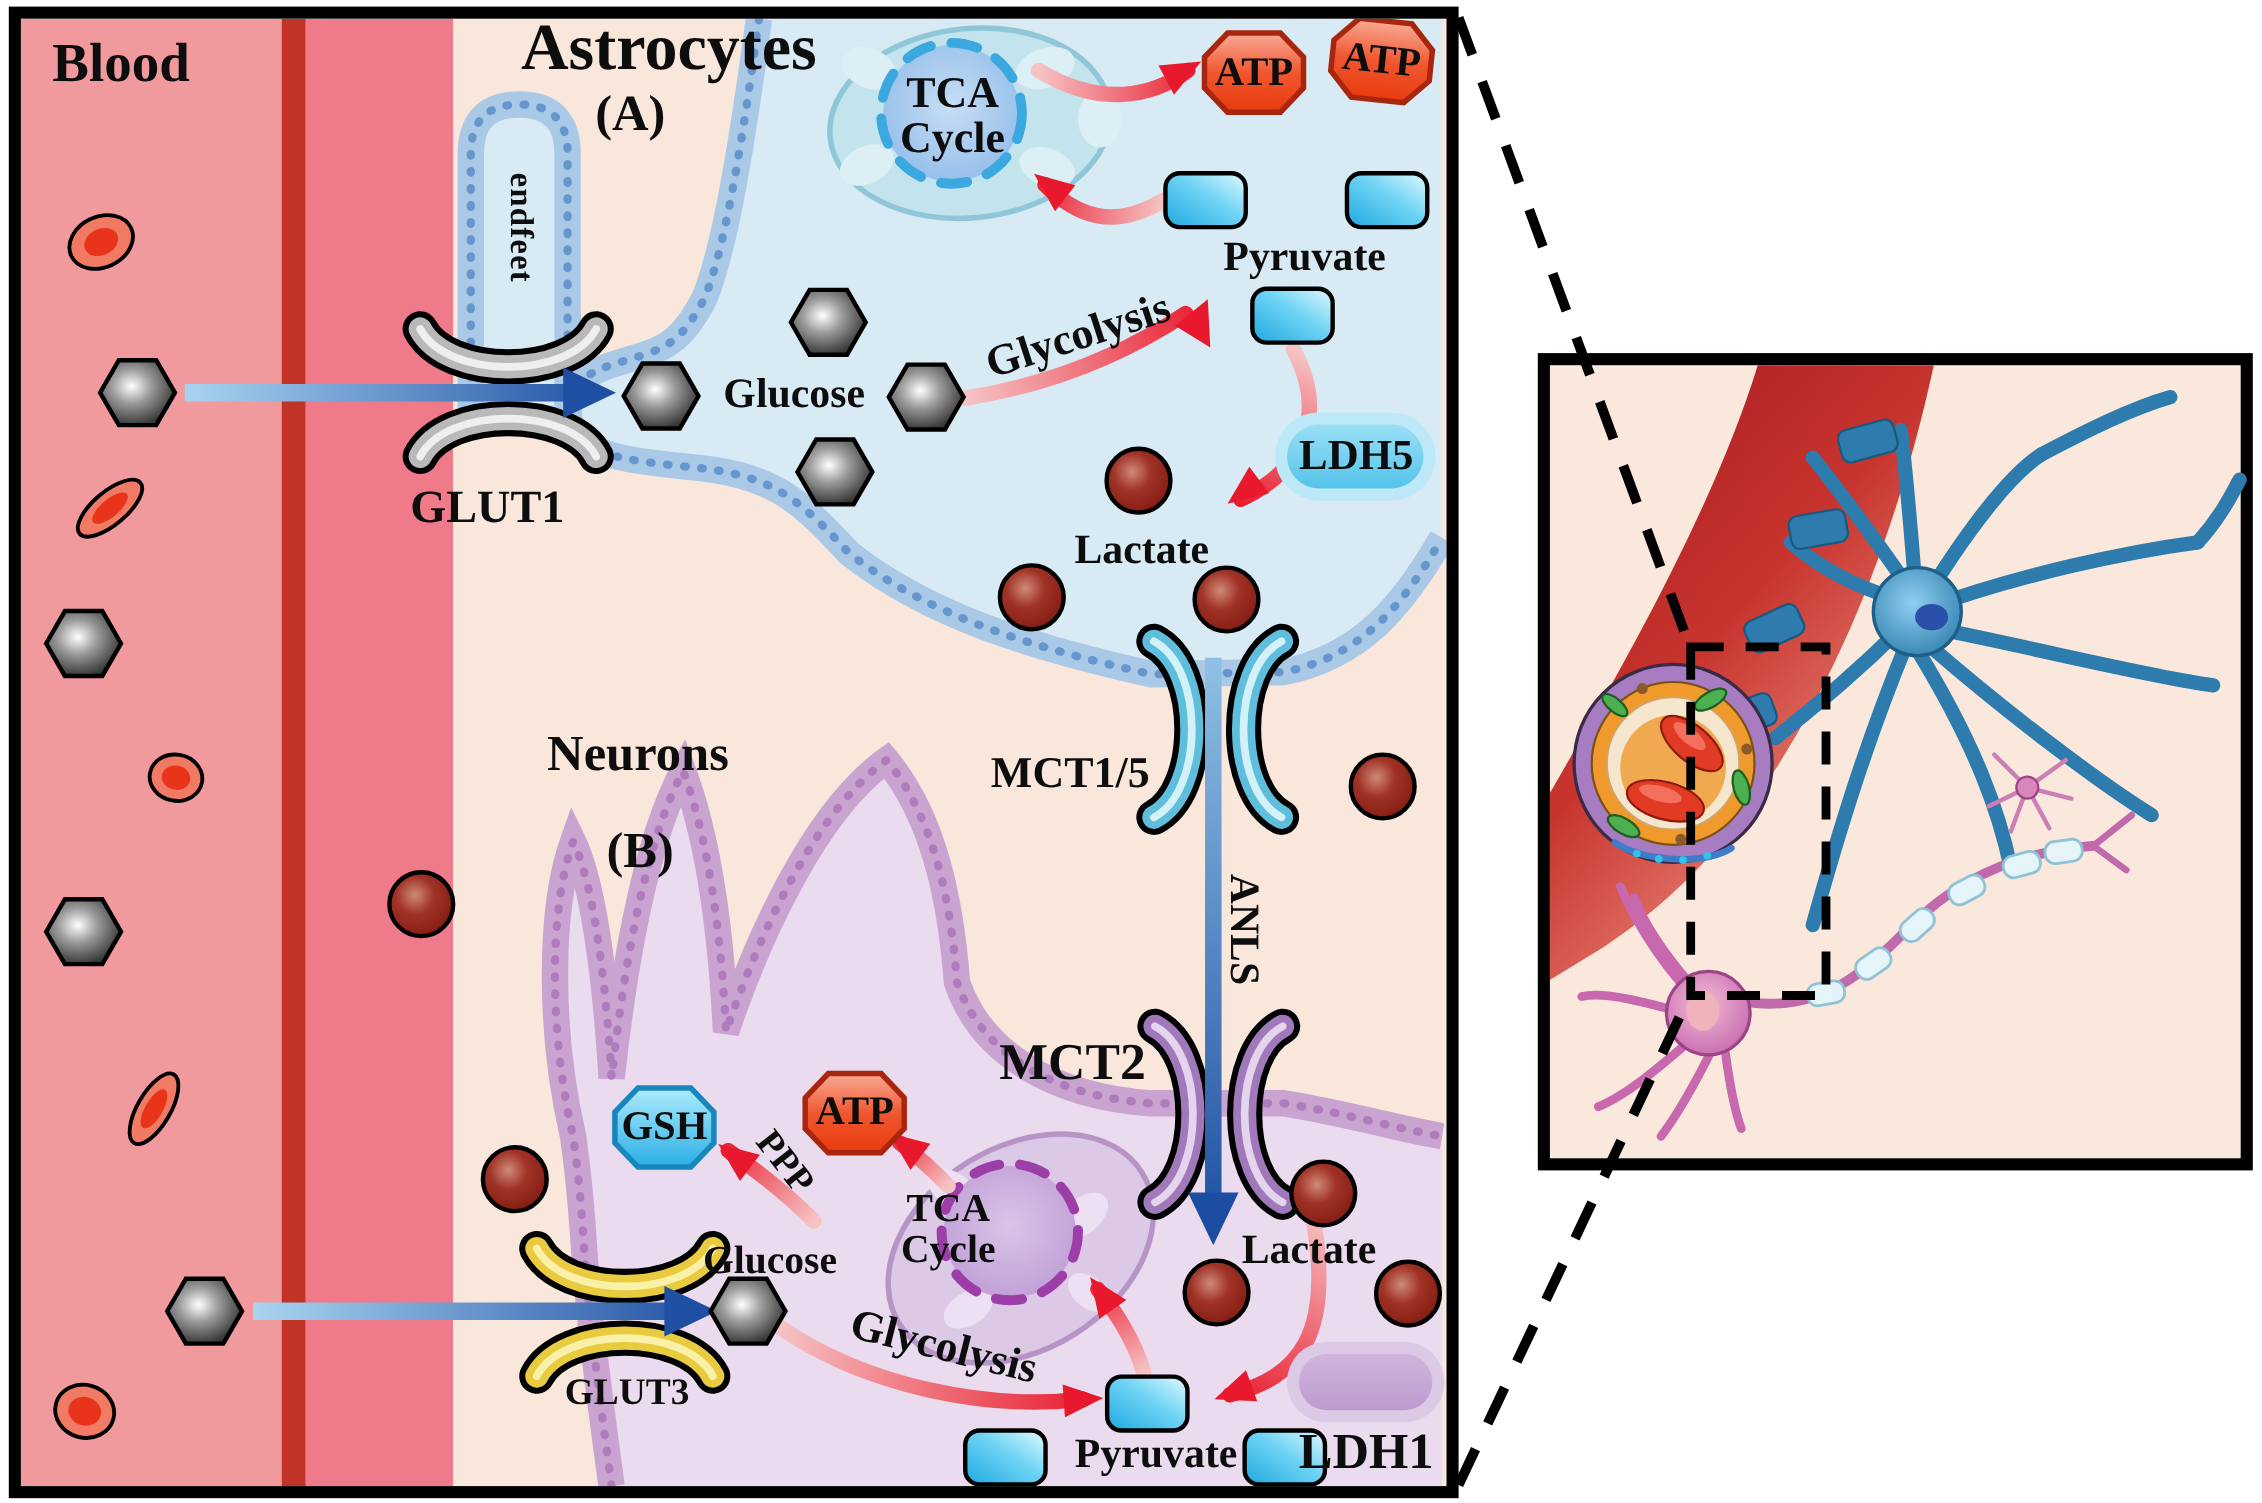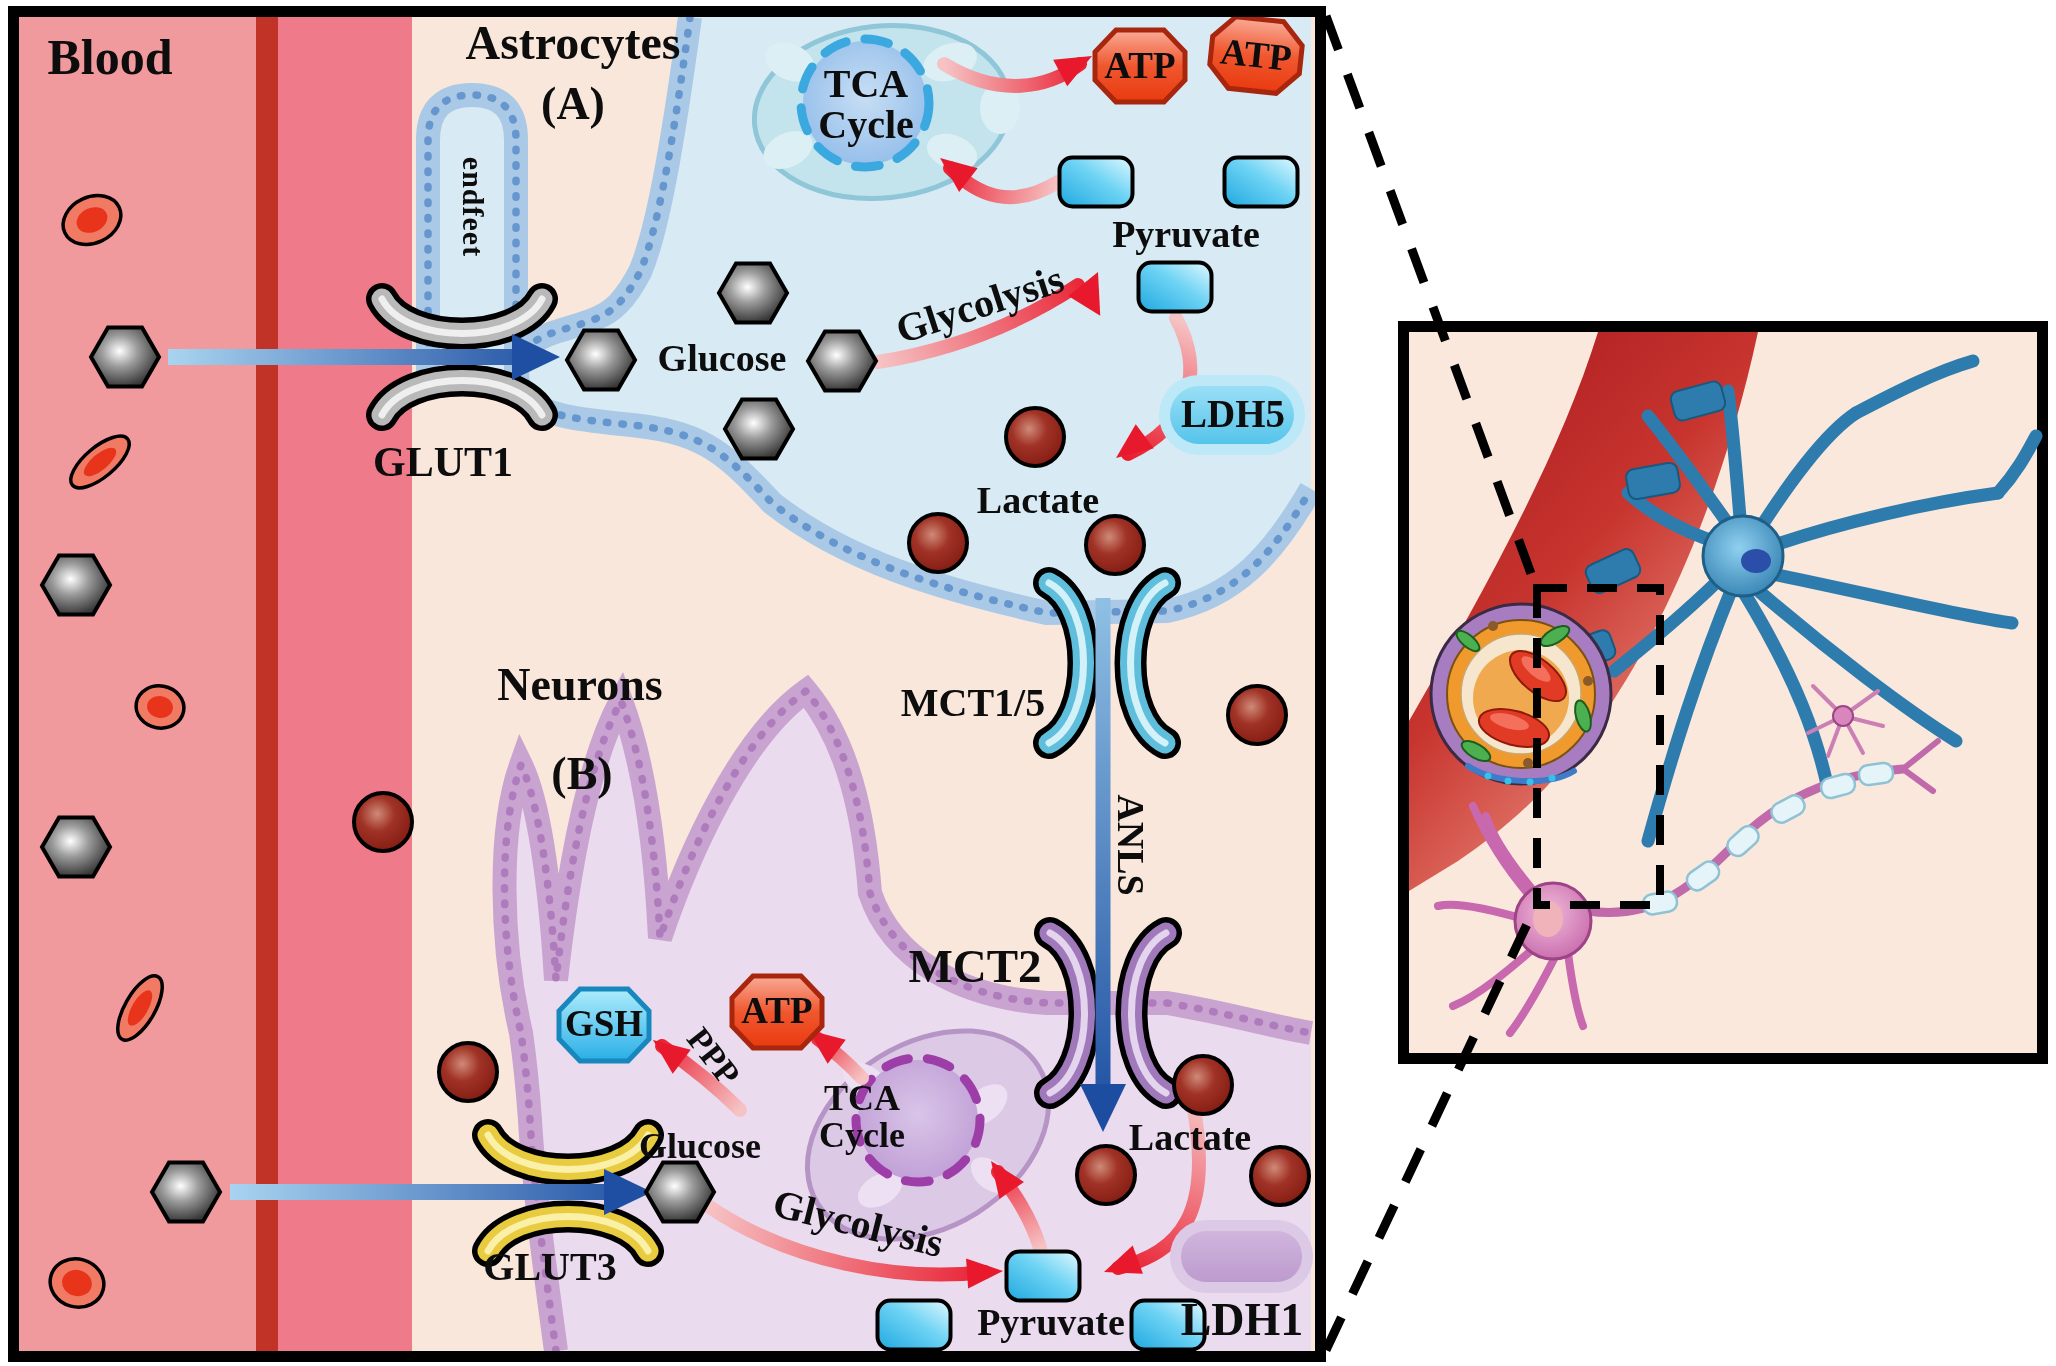--- a/index.html
+++ b/index.html
@@ -442,21 +442,21 @@
 </g>
 
 <g stroke="#000" stroke-width="9" stroke-dasharray="36 26">
   <line x1="1326" y1="16" x2="1537" y2="590"></line>
   <line x1="1326" y1="1350" x2="1537" y2="903"></line>
 </g>
 </svg>
 
 <div class="labels">
   <div class="lbl" style="left:110px;top:57px;font-size:50px">Blood</div>
-  <div class="lbl" style="left:573px;top:43px;font-size:48px">Astrocytes</div>
+  <div class="lbl" style="left:608px;top:43px;font-size:60px">Astrocytes</div>
   <div class="lbl" style="left:573px;top:104px;font-size:46px">(A)</div>
   <div class="lbl r90" style="left:473px;top:207px;font-size:30px;letter-spacing:1px">endfeet</div>
   <div class="lbl" style="left:443px;top:462px;font-size:42px">GLUT1</div>
   <div class="lbl" style="left:722px;top:358px;font-size:38px">Glucose</div>
   <div class="lbl rm18" style="left:980px;top:305px;font-size:40px">Glycolysis</div>
   <div class="lbl" style="left:866px;top:105px;font-size:40px">
     <span>TCA</span>
     <span>Cycle</span>
   </div>
   <div class="lbl" style="left:1140px;top:66px;font-size:37px">ATP</div>
@@ -470,20 +470,20 @@
   <div class="lbl" style="left:580px;top:685px;font-size:46px">Neurons</div>
   <div class="lbl" style="left:582px;top:774px;font-size:46px">(B)</div>
   <div class="lbl" style="left:604px;top:1024px;font-size:37px">GSH</div>
   <div class="lbl rp52" style="left:713px;top:1057px;font-size:34px">PPP</div>
   <div class="lbl" style="left:777px;top:1011px;font-size:37px">ATP</div>
   <div class="lbl" style="left:862px;top:1117px;font-size:36px">
     <span>TCA</span>
     <span>Cycle</span>
   </div>
   <div class="lbl" style="left:700px;top:1146px;font-size:36px">Glucose</div>
-  <div class="lbl" style="left:550px;top:1267px;font-size:40px">GLUT3</div>
+  <div class="lbl" style="left:570px;top:1267px;font-size:34px">GLUT3</div>
   <div class="lbl rp14" style="left:858px;top:1224px;font-size:40px">Glycolysis</div>
   <div class="lbl" style="left:1242px;top:1320px;font-size:46px">LDH1</div>
   <div class="lbl" style="left:1190px;top:1137px;font-size:38px">Lactate</div>
   <div class="lbl" style="left:1051px;top:1322px;font-size:38px">Pyruvate</div>
 </div>
 
 </div>
 
 </body></html>

